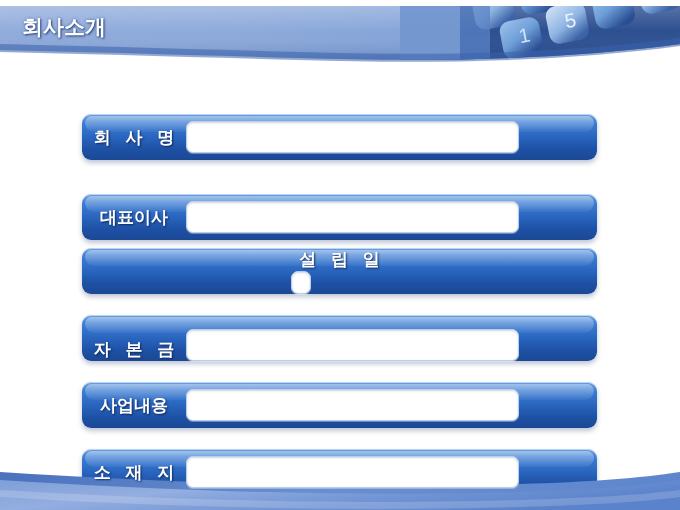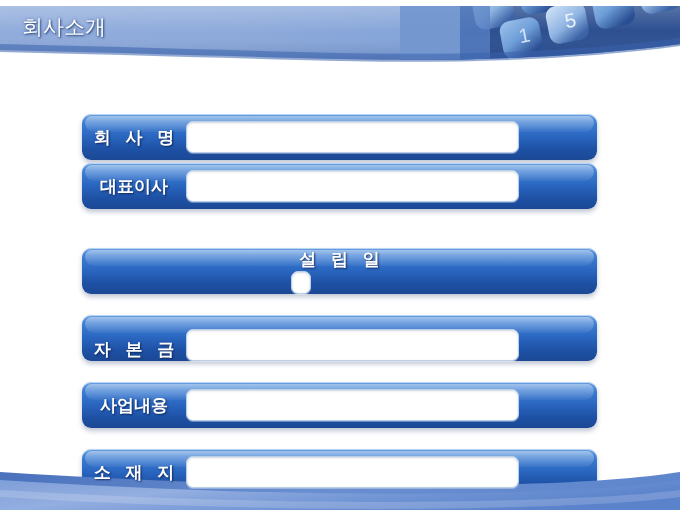--- a/index.html
+++ b/index.html
@@ -35,21 +35,21 @@
     position: absolute;
     left: 0;
     top: 0;
   }
 
   .title-text {
     position: absolute;
     left: 22px;
     top: 13px;
     font-size: 21px;
-    font-weight: normal;
+    font-weight: bold;
     color: #ffffff;
     letter-spacing: 0px;
     text-shadow: 1px 1px 2px rgba(20,45,100,0.75),
                  0 0 3px rgba(30,60,120,0.5);
     white-space: nowrap;
     z-index: 6;
   }
 
   
   .footer-wrap {
@@ -215,21 +215,21 @@
     <div class="title-text">회사소개</div>
   </div>
 
   <div class="rows">
 
     <div class="row" style="top:78px;">
       <div class="row-label spaced">회 사 명</div>
       <div class="row-field" title=""></div>
     </div>
 
-    <div class="row" style="top:127px;">
+    <div class="row" style="top:158px;">
       <div class="row-label">대표이사</div>
       <div class="row-field" title=""></div>
     </div>
 
     <div class="row" style="top:212px;flex-direction:column;">
       <div class="row-label spaced">설 립 일</div>
       <div class="row-field" title=""></div>
     </div>
 
     <div class="row" style="top:279px;align-items:flex-end;">

